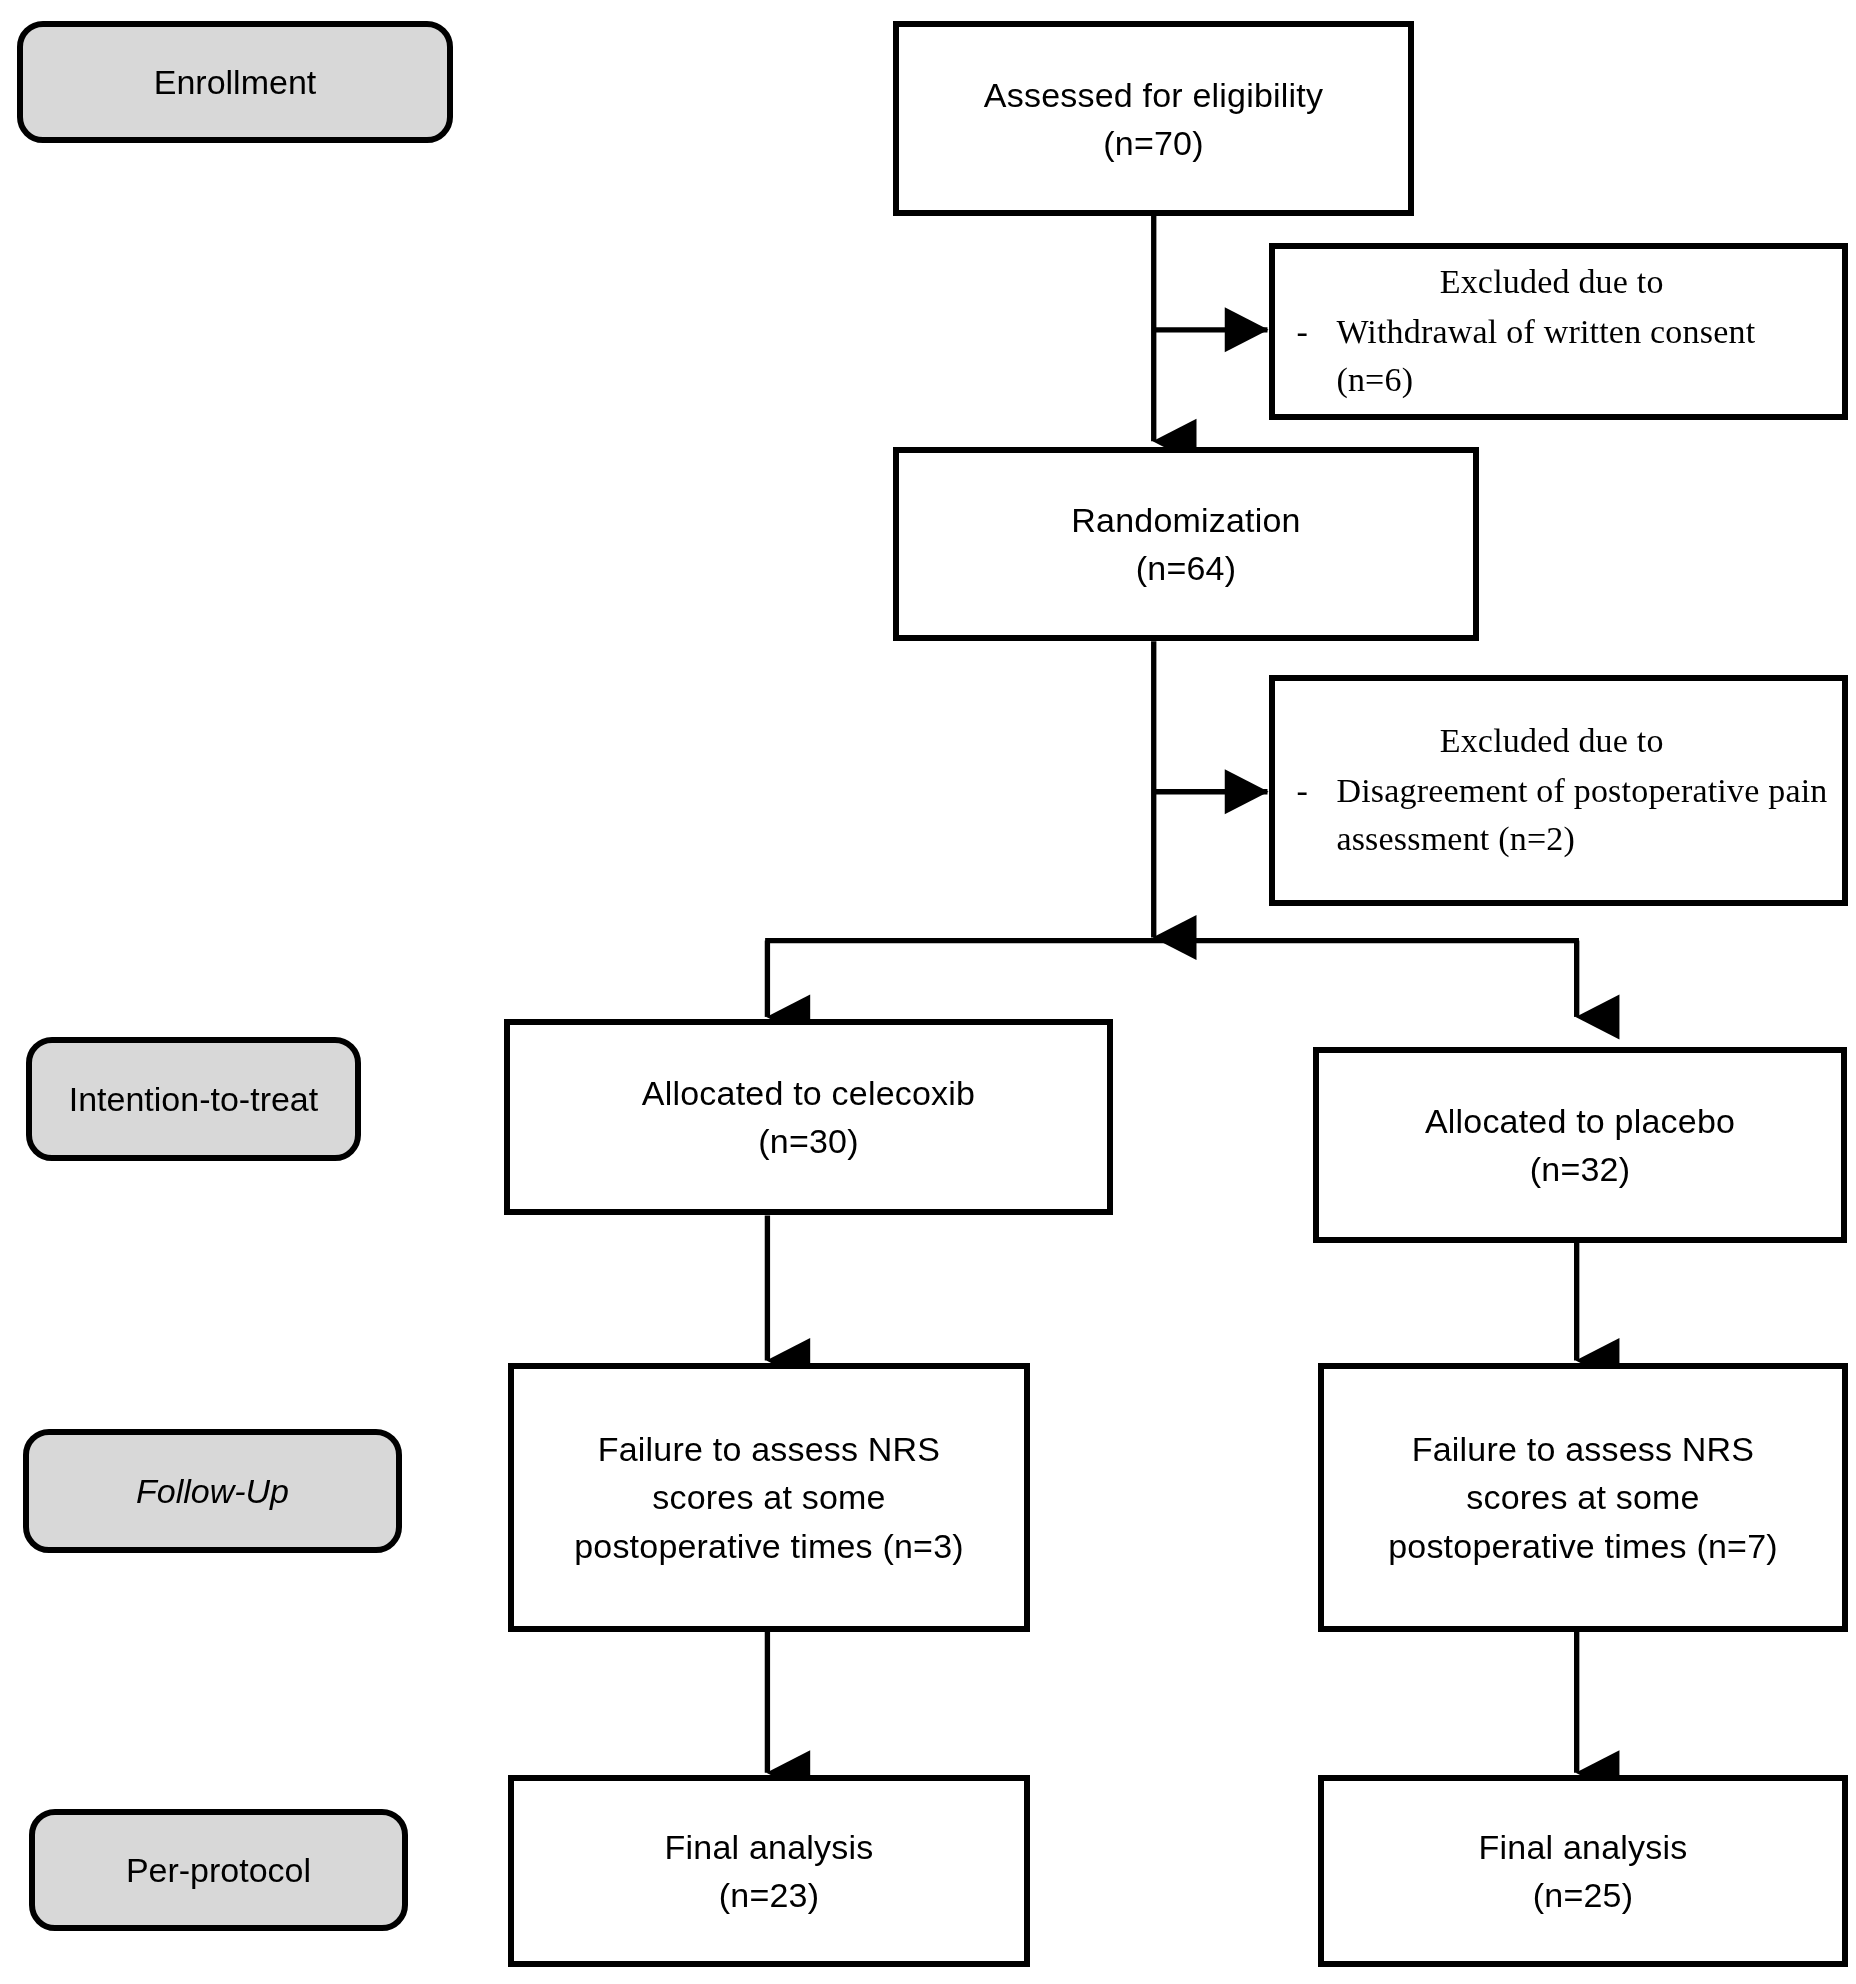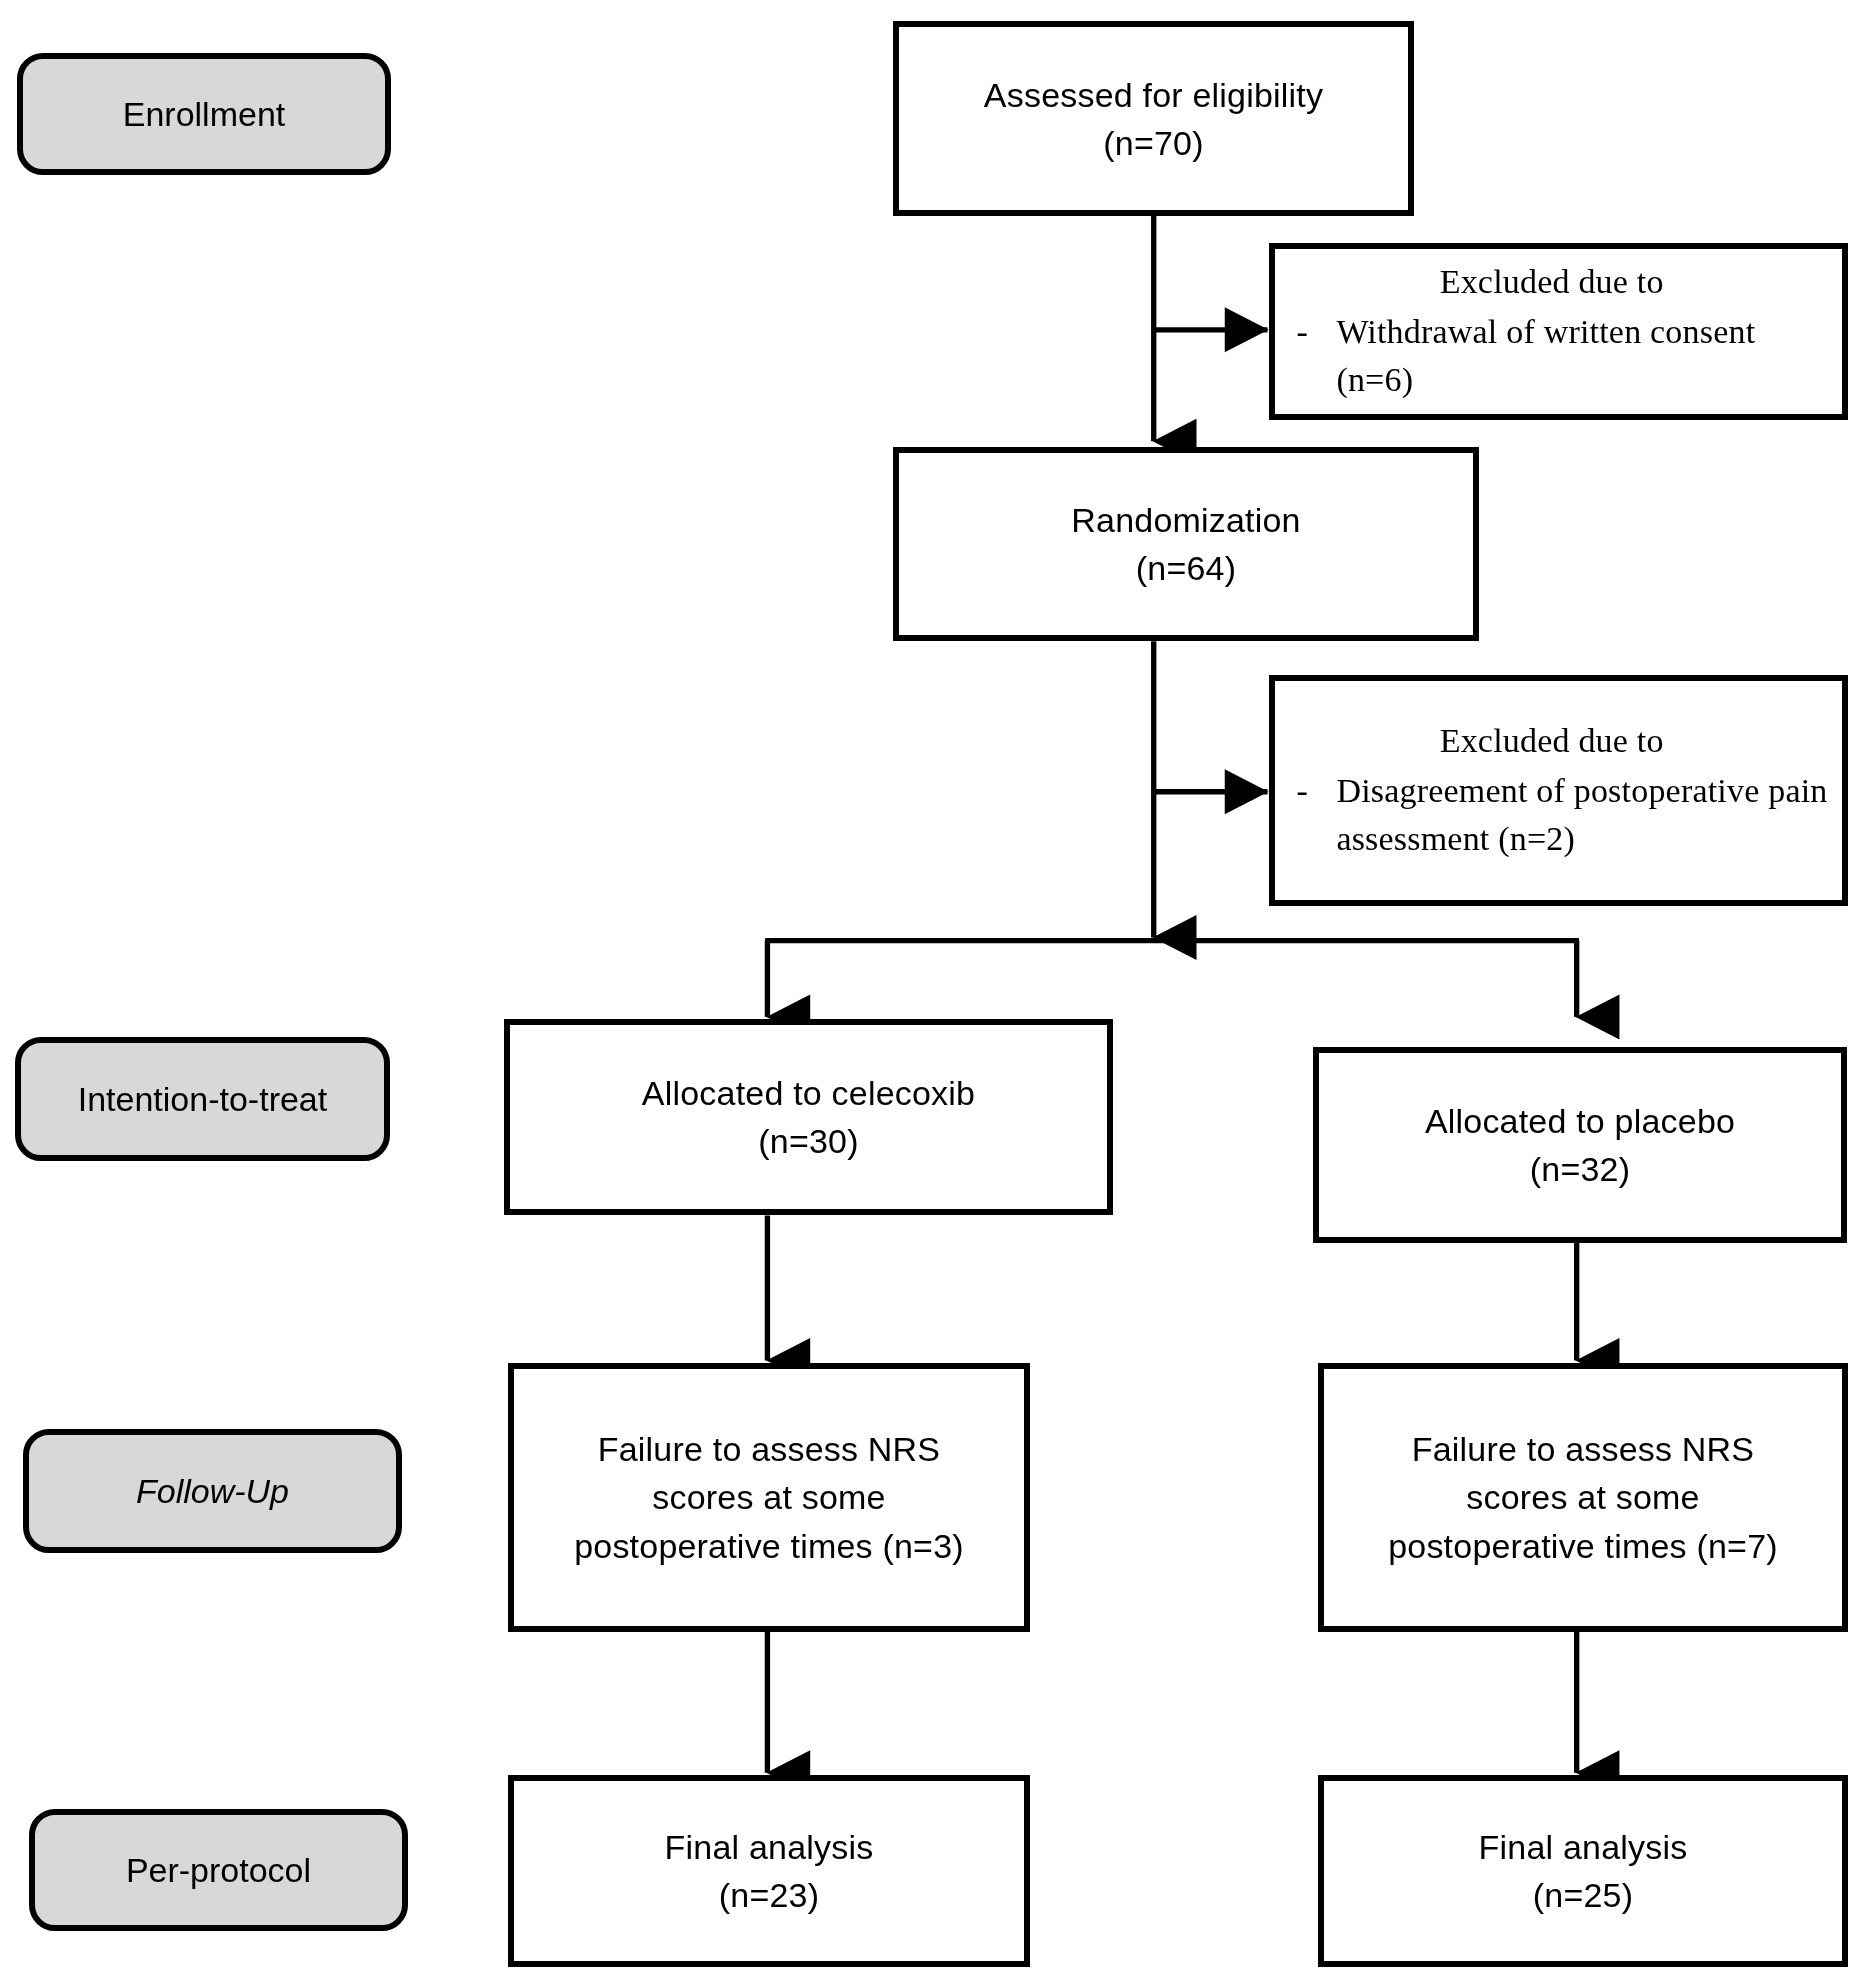--- a/index.html
+++ b/index.html
@@ -118,25 +118,25 @@
 
     <line x1="1005" y1="1592" x2="1005" y2="1782" stroke="#000" stroke-width="7" marker-end="url(#arrowDown)"></line>
 
     <line x1="2065" y1="1592" x2="2065" y2="1782" stroke="#000" stroke-width="7" marker-end="url(#arrowDown)"></line>
 
     <line x1="1005" y1="2137" x2="1005" y2="2322" stroke="#000" stroke-width="7" marker-end="url(#arrowDown)"></line>
 
     <line x1="2065" y1="2137" x2="2065" y2="2322" stroke="#000" stroke-width="7" marker-end="url(#arrowDown)"></line>
   </svg>
 
-  <div class="stage" style="left:17px; top:21.4px; width:374px; height:122px;margin-top:32px;">
+  <div class="stage" style="left:17px; top:21.4px; width:436px; height:122px;">
     <span>Enrollment</span>
   </div>
 
-  <div class="stage" style="left:15px; top:1037px; width:375px; height:124px;text-align:right;">
+  <div class="stage" style="left:26px; top:1037px; width:335px; height:124px;text-align:right;">
     <span>Intention-to-treat</span>
   </div>
 
   <div class="stage" style="left:23px; top:1429px; width:379px; height:124px;font-style:italic;">
     <span>Follow-Up</span>
   </div>
 
   <div class="stage" style="left:29px; top:1809px; width:379px; height:122px;">
     <span>Per-protocol</span>
   </div>

